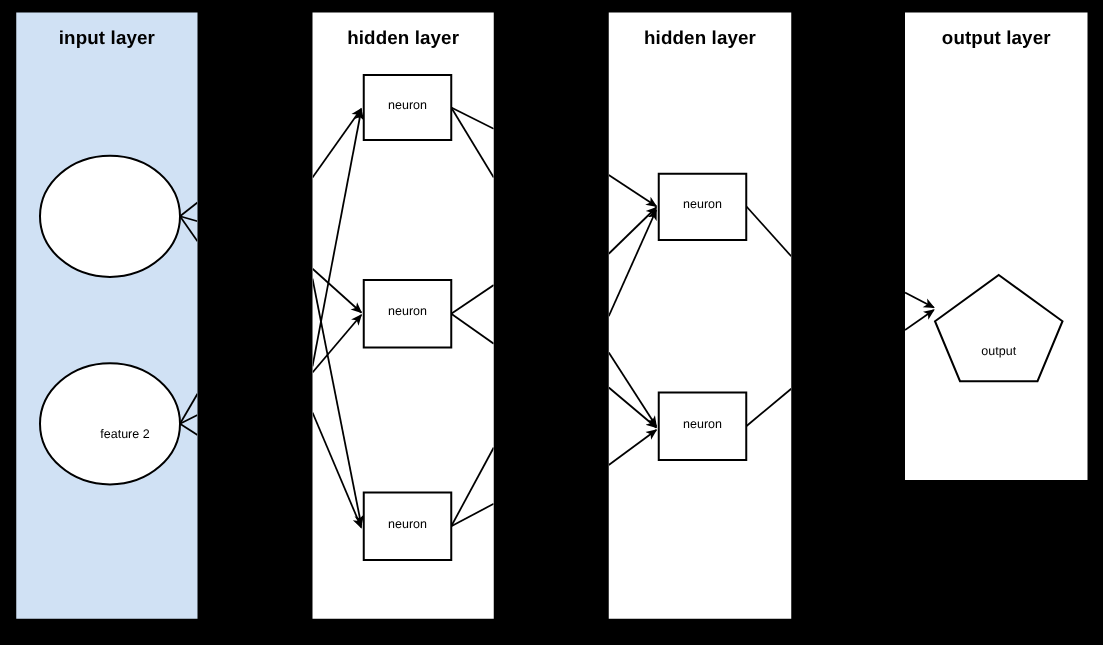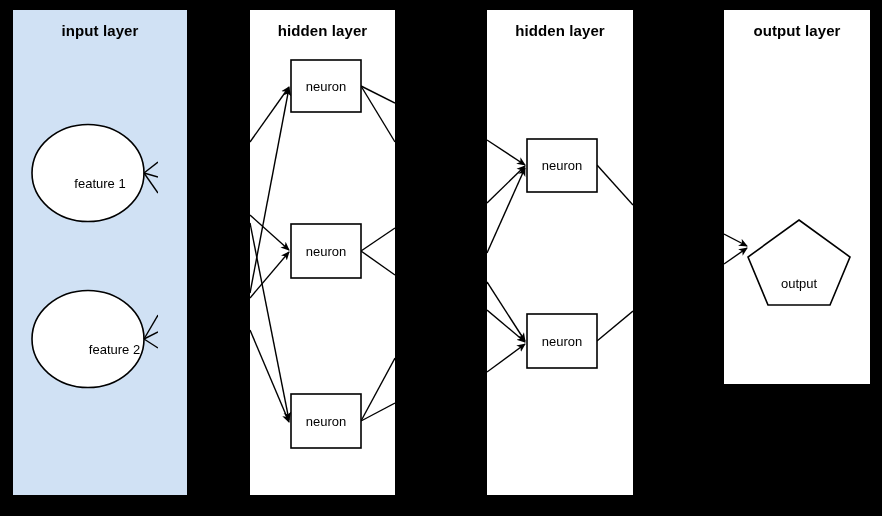--- a/index.html
+++ b/index.html
@@ -31,27 +31,27 @@
     letter-spacing: 0.1px;
   }
   .panel-svg {
     position: absolute;
     left: 0;
     top: 0;
   }
   .node-label {
     position: absolute;
     text-align: center;
-    font-size: 13px;
+    font-size: 10px;
     color: #000000;
     pointer-events: none;
     white-space: nowrap;
   }
   
-  #panel-input   { left: 13px;  top: 10px; width: 174px; height: 485px; background: #d0e1f4; }
+  #panel-input   { left: 13px;  top: 10px; width: 145px; height: 485px; background: #d0e1f4; }
   #panel-hidden1 { left: 250px; top: 10px; width: 145px; height: 485px; background: #ffffff; }
   #panel-hidden2 { left: 487px; top: 10px; width: 146px; height: 485px; background: #ffffff; }
   #panel-output  { left: 724px; top: 10px; width: 146px; height: 374px; background: #ffffff; }
   .layer-title { top: 12px; }
 </style>
 </head>
 <body>
 
 <div id="canvas">
 
@@ -65,21 +65,20 @@
 
       <g stroke="#000000" stroke-width="1.4" fill="none">
         <line x1="131" y1="163" x2="145" y2="152"></line>
         <line x1="131" y1="163" x2="145" y2="167"></line>
         <line x1="131" y1="163" x2="145" y2="183"></line>
         <line x1="131" y1="329" x2="145" y2="305"></line>
         <line x1="131" y1="329" x2="145" y2="322"></line>
         <line x1="131" y1="329" x2="145" y2="338"></line>
       </g>
     </svg>
-    <div class="node-label" style="left:0; right:0; top:166px;">feature 1</div>
     <div class="node-label" style="left:0; right:0; top:332px;padding-left:29px;">feature 2</div>
   </div>
 
   <div class="layer-panel" id="panel-hidden1">
     <div class="layer-title">hidden layer</div>
     <svg class="panel-svg" width="145" height="485" viewBox="0 0 145 485">
       <defs>
         <marker id="arrH1" markerWidth="9" markerHeight="9" refX="8" refY="4.5" orient="auto" markerUnits="userSpaceOnUse">
           <path d="M0,0.6 L9,4.5 L0,8.4 L2.4,4.5 Z" fill="#000000"></path>
         </marker>

